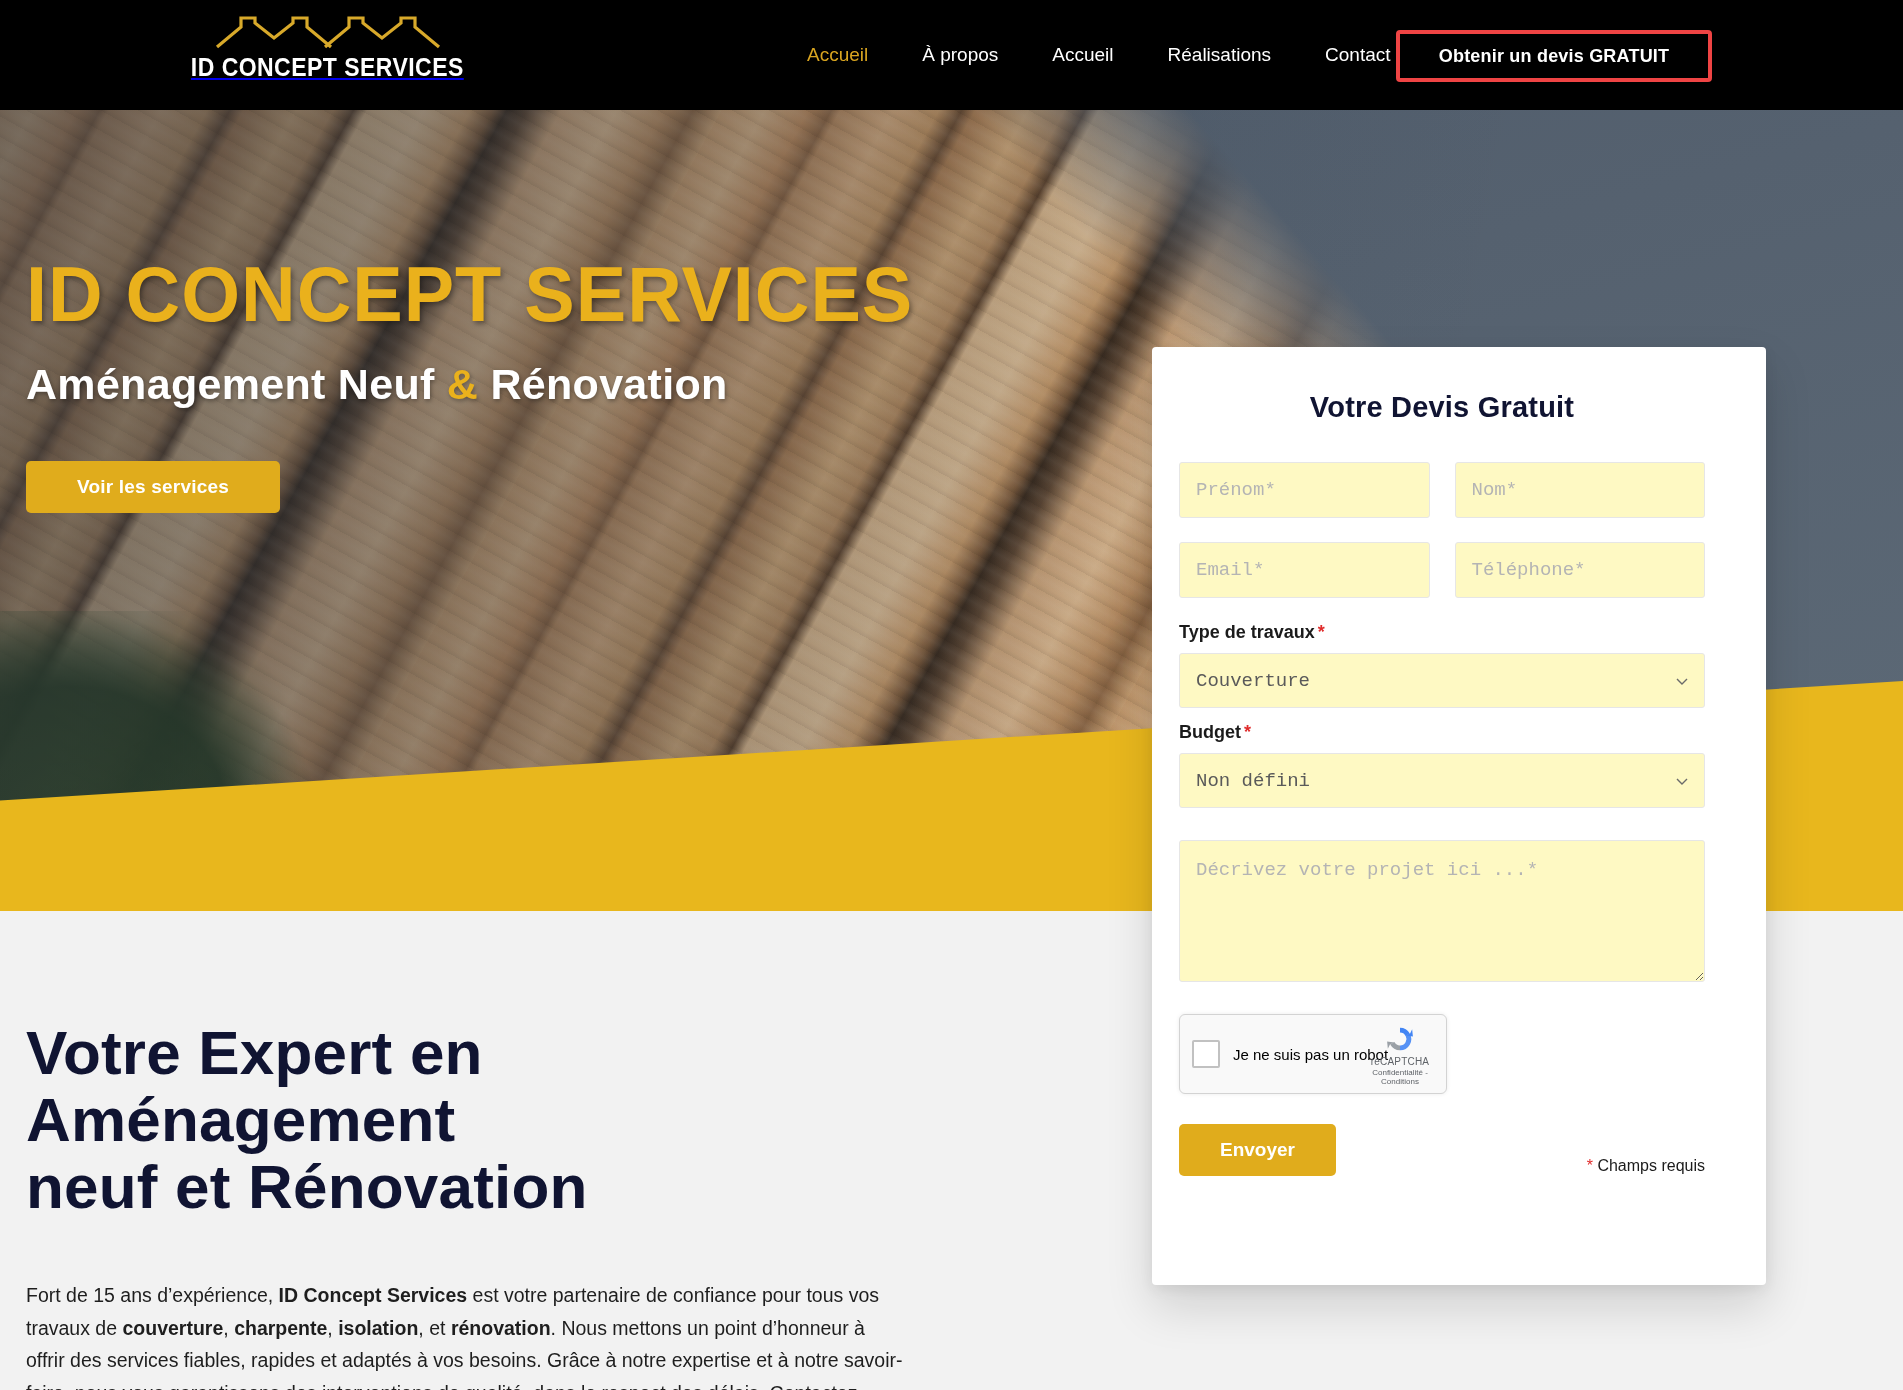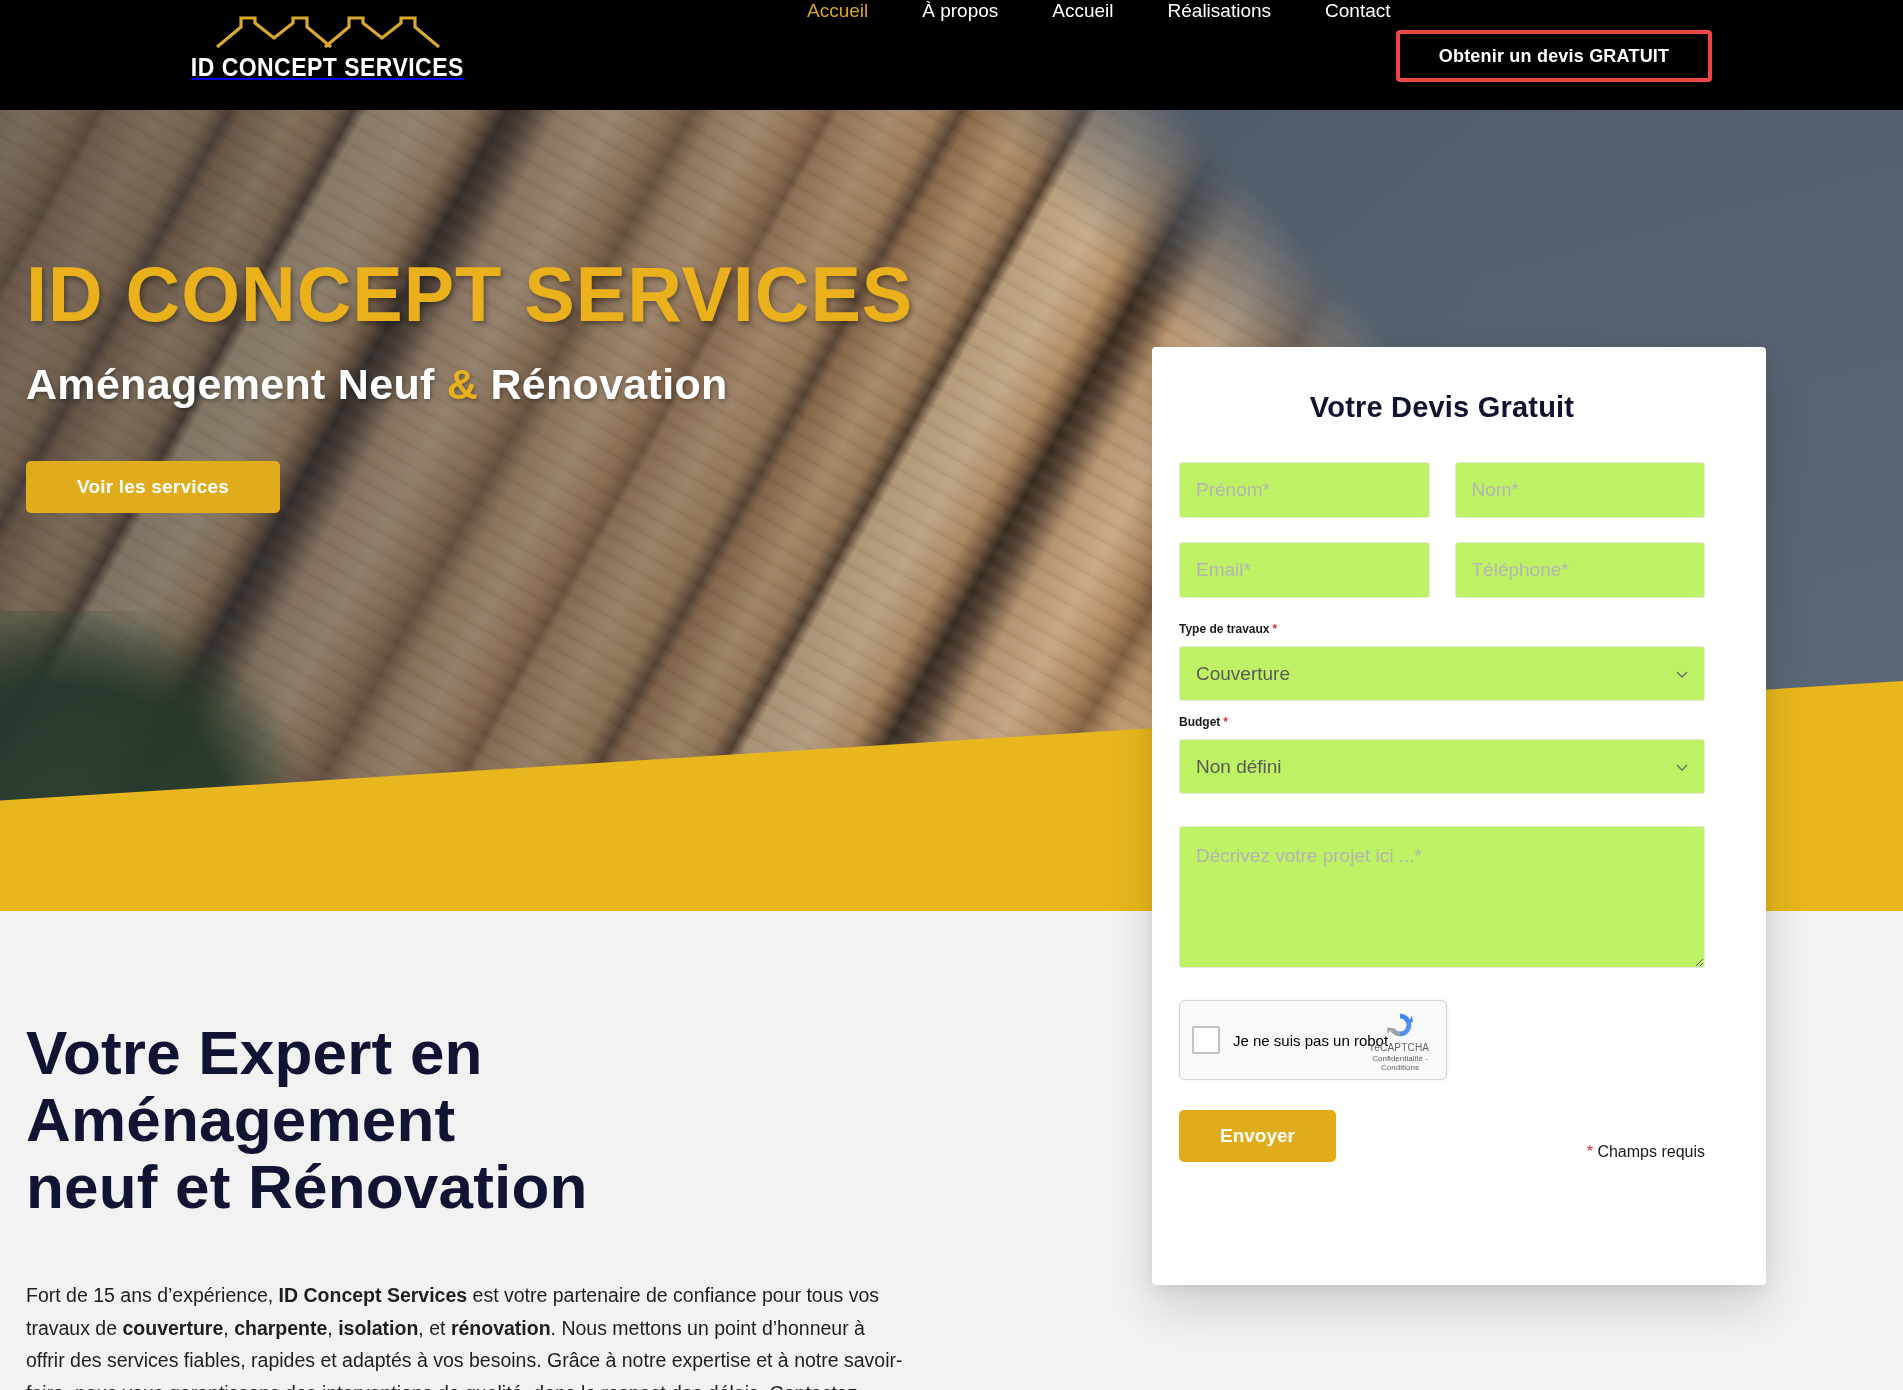--- a/index.html
+++ b/index.html
@@ -25,21 +25,21 @@
   }
   .logo-roof { width: 230px; height: 36px; display: block; }
   .logo-text {
     color: #ffffff; font-size: 25px; font-weight: bold;
     letter-spacing: 0.5px; margin-top: 3px;
     font-family: "Liberation Sans Narrow", "Liberation Sans", sans-serif;
     transform: scaleX(0.92); white-space: nowrap;
   }
   .nav {
     position: absolute; left: 780px; top: 0; height: 110px;
-    display: flex; gap: 0;
+    display: flex; align-items: center; gap: 0;
   }
   .nav a {
     color: #ffffff; font-size: 19px; text-decoration: none;
     padding: 0 27px; white-space: nowrap;
   }
   .nav a.active { color: #d9a520; }
   .cta-outline {
     position: absolute; left: 1396px; top: 30px;
     width: 316px; height: 52px;
     border: 4px solid #ef4444; border-radius: 4px;
@@ -133,29 +133,29 @@
     z-index: 30; padding: 44px 61px 0 27px;
   }
   .form-title {
     text-align: center; color: #101432;
     font-size: 29px; font-weight: bold; letter-spacing: 0.2px;
     margin-bottom: 38px;
   }
   .row { display: flex; gap: 25px; margin-bottom: 24px; }
   .field { flex: 1; }
   .inp, .sel, .ta {
-    width: 100%; border: 1px solid #e6e6e6; background: #bef264;
+    width: 100%; border: 1px solid #e6e6e6; background: #fef9c3;
     border-radius: 3px; font-size: 19px; color: #5f5f5f;
-    font-family: Liberation Sans, sans-serif;
+    font-family: Liberation Mono, monospace;
     outline: none;
   }
   .inp { height: 56px; padding: 0 16px; }
   .inp::placeholder, .ta::placeholder { color: #b4b4b4; }
   .lbl {
-    display: block; font-size: 12px; font-weight: bold; color: #1b1b1b;
+    display: block; font-size: 18px; font-weight: bold; color: #1b1b1b;
     margin-bottom: 10px; margin-top: 14px;
   }
   .lbl .req { color: #e02b2b; font-weight: bold; margin-left: 3px; }
   .sel-wrap { position: relative; margin-bottom: 10px; }
   .sel {
     height: 55px; padding: 0 40px 0 16px; color: #5a5a5a;
     -webkit-appearance: none; appearance: none; cursor: pointer;
   }
   .chev {
     position: absolute; right: 15px; top: 50%; transform: translateY(-50%);

